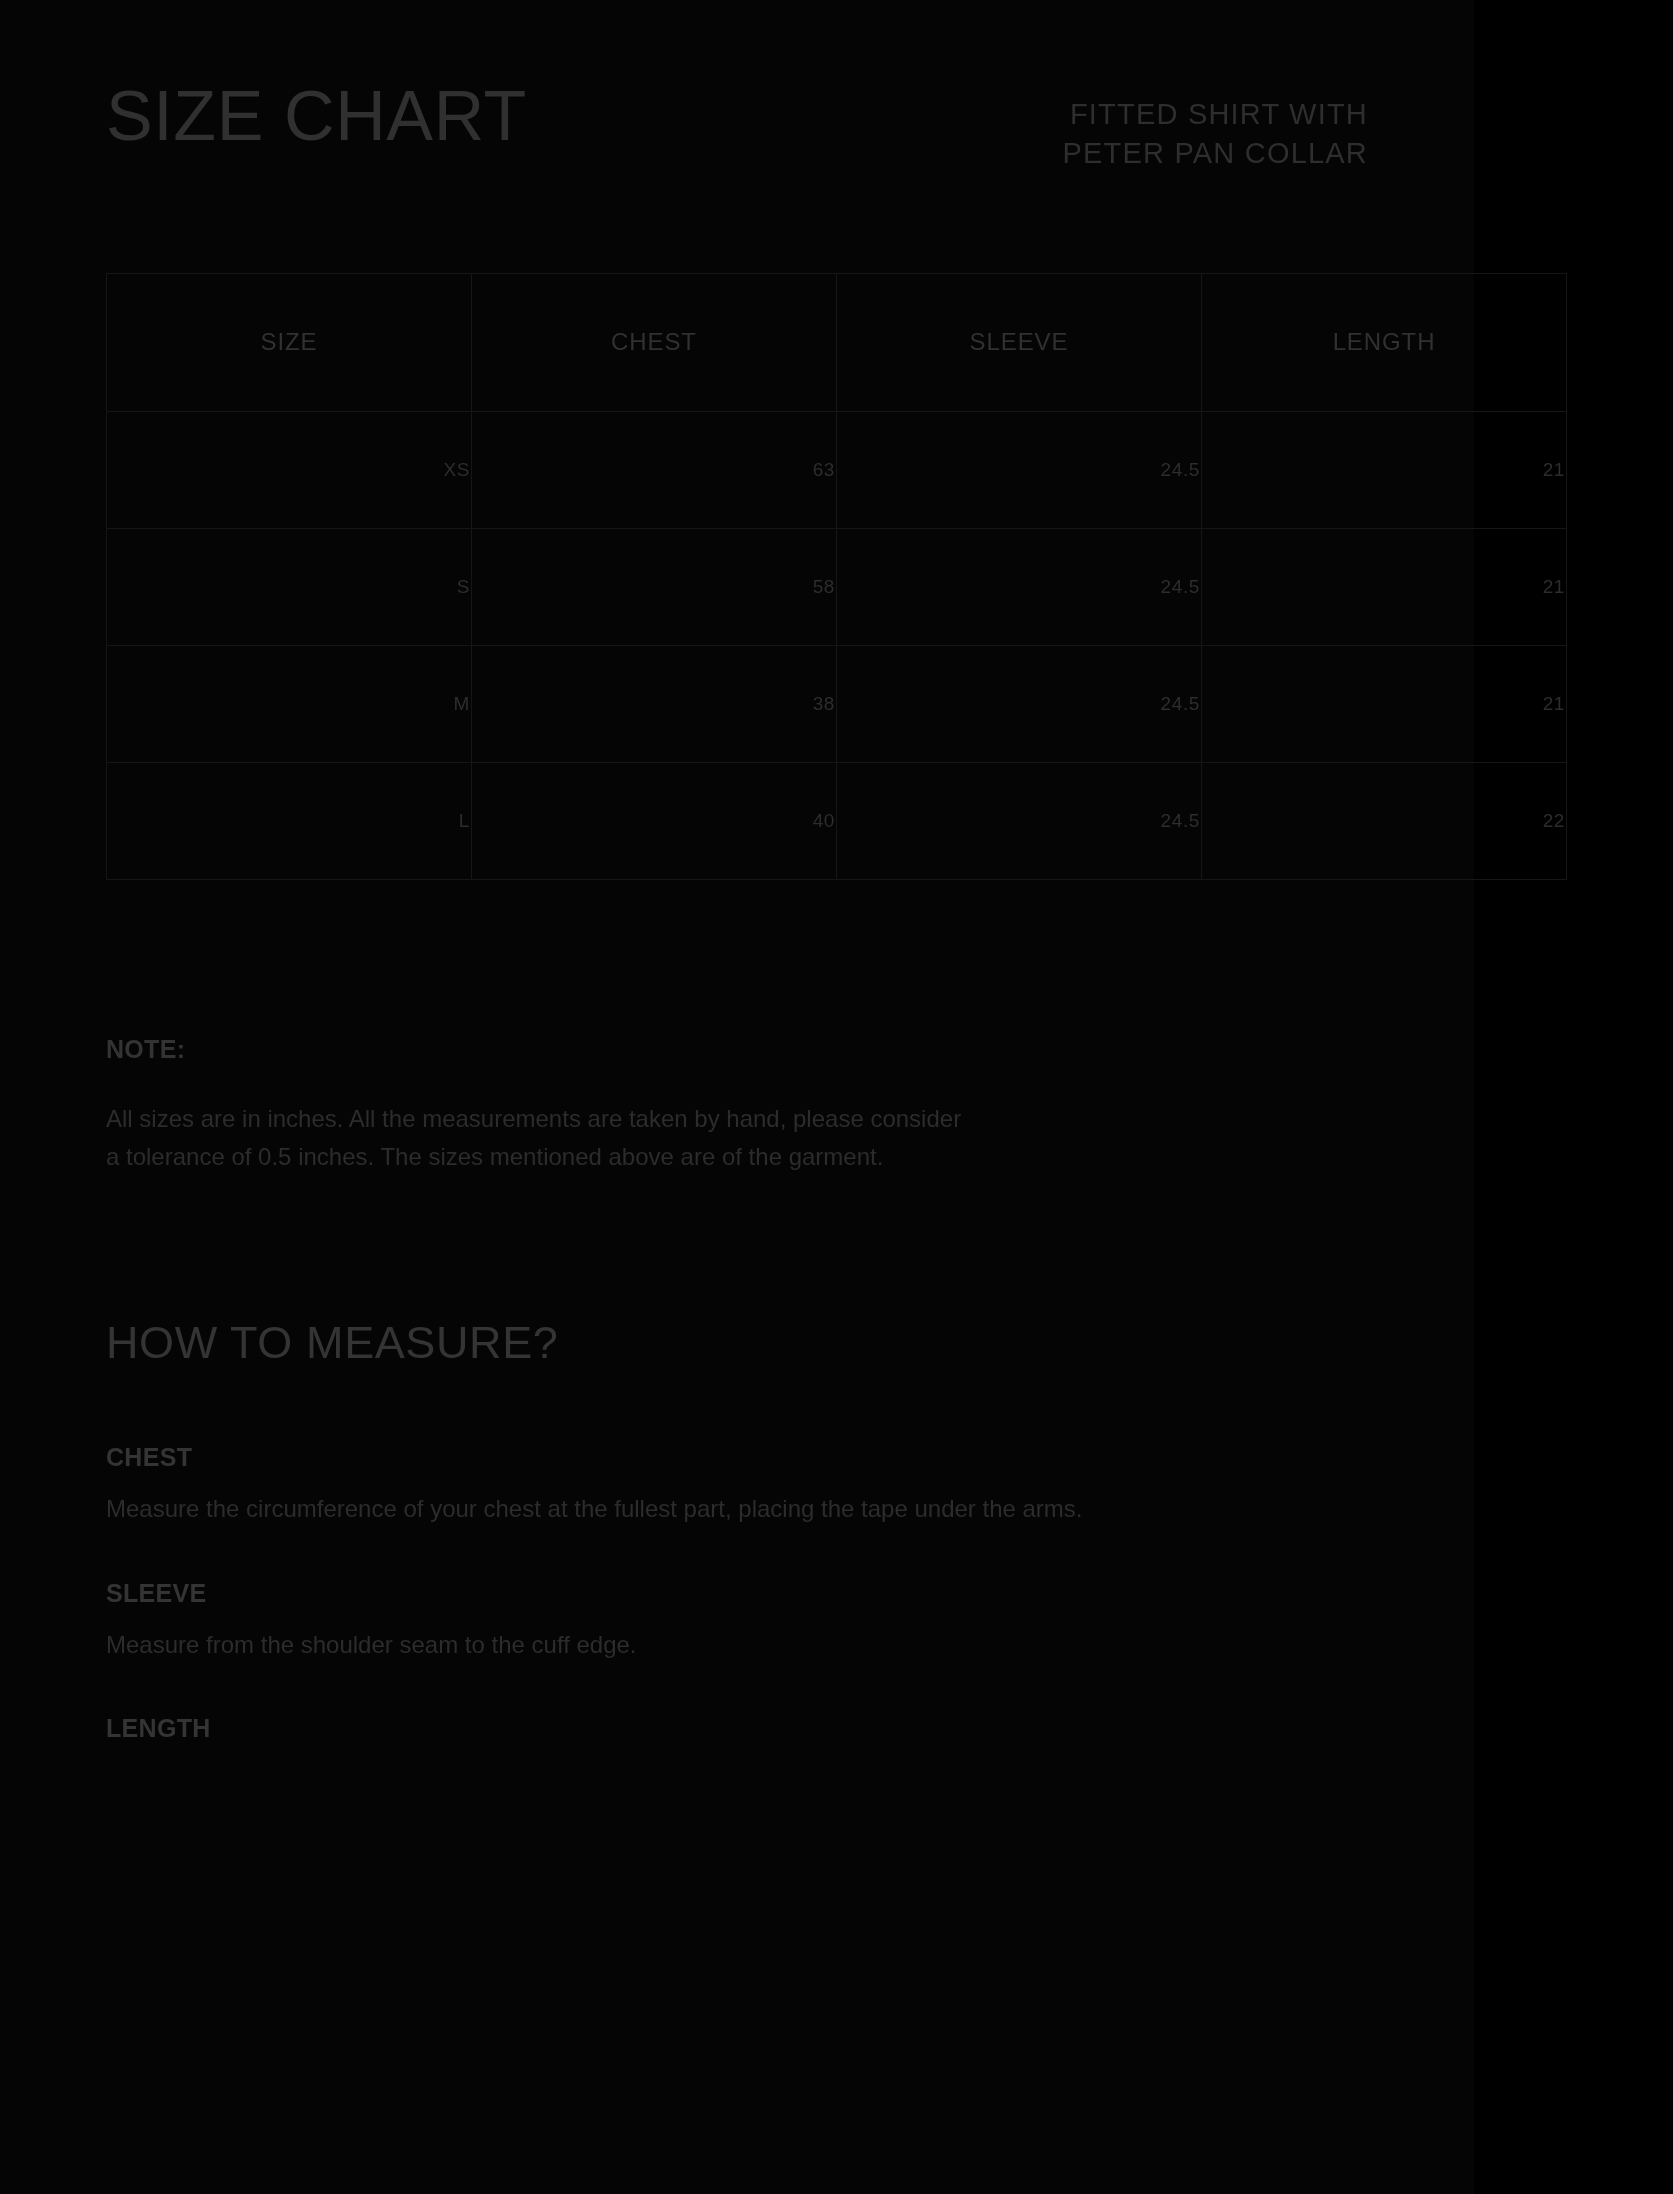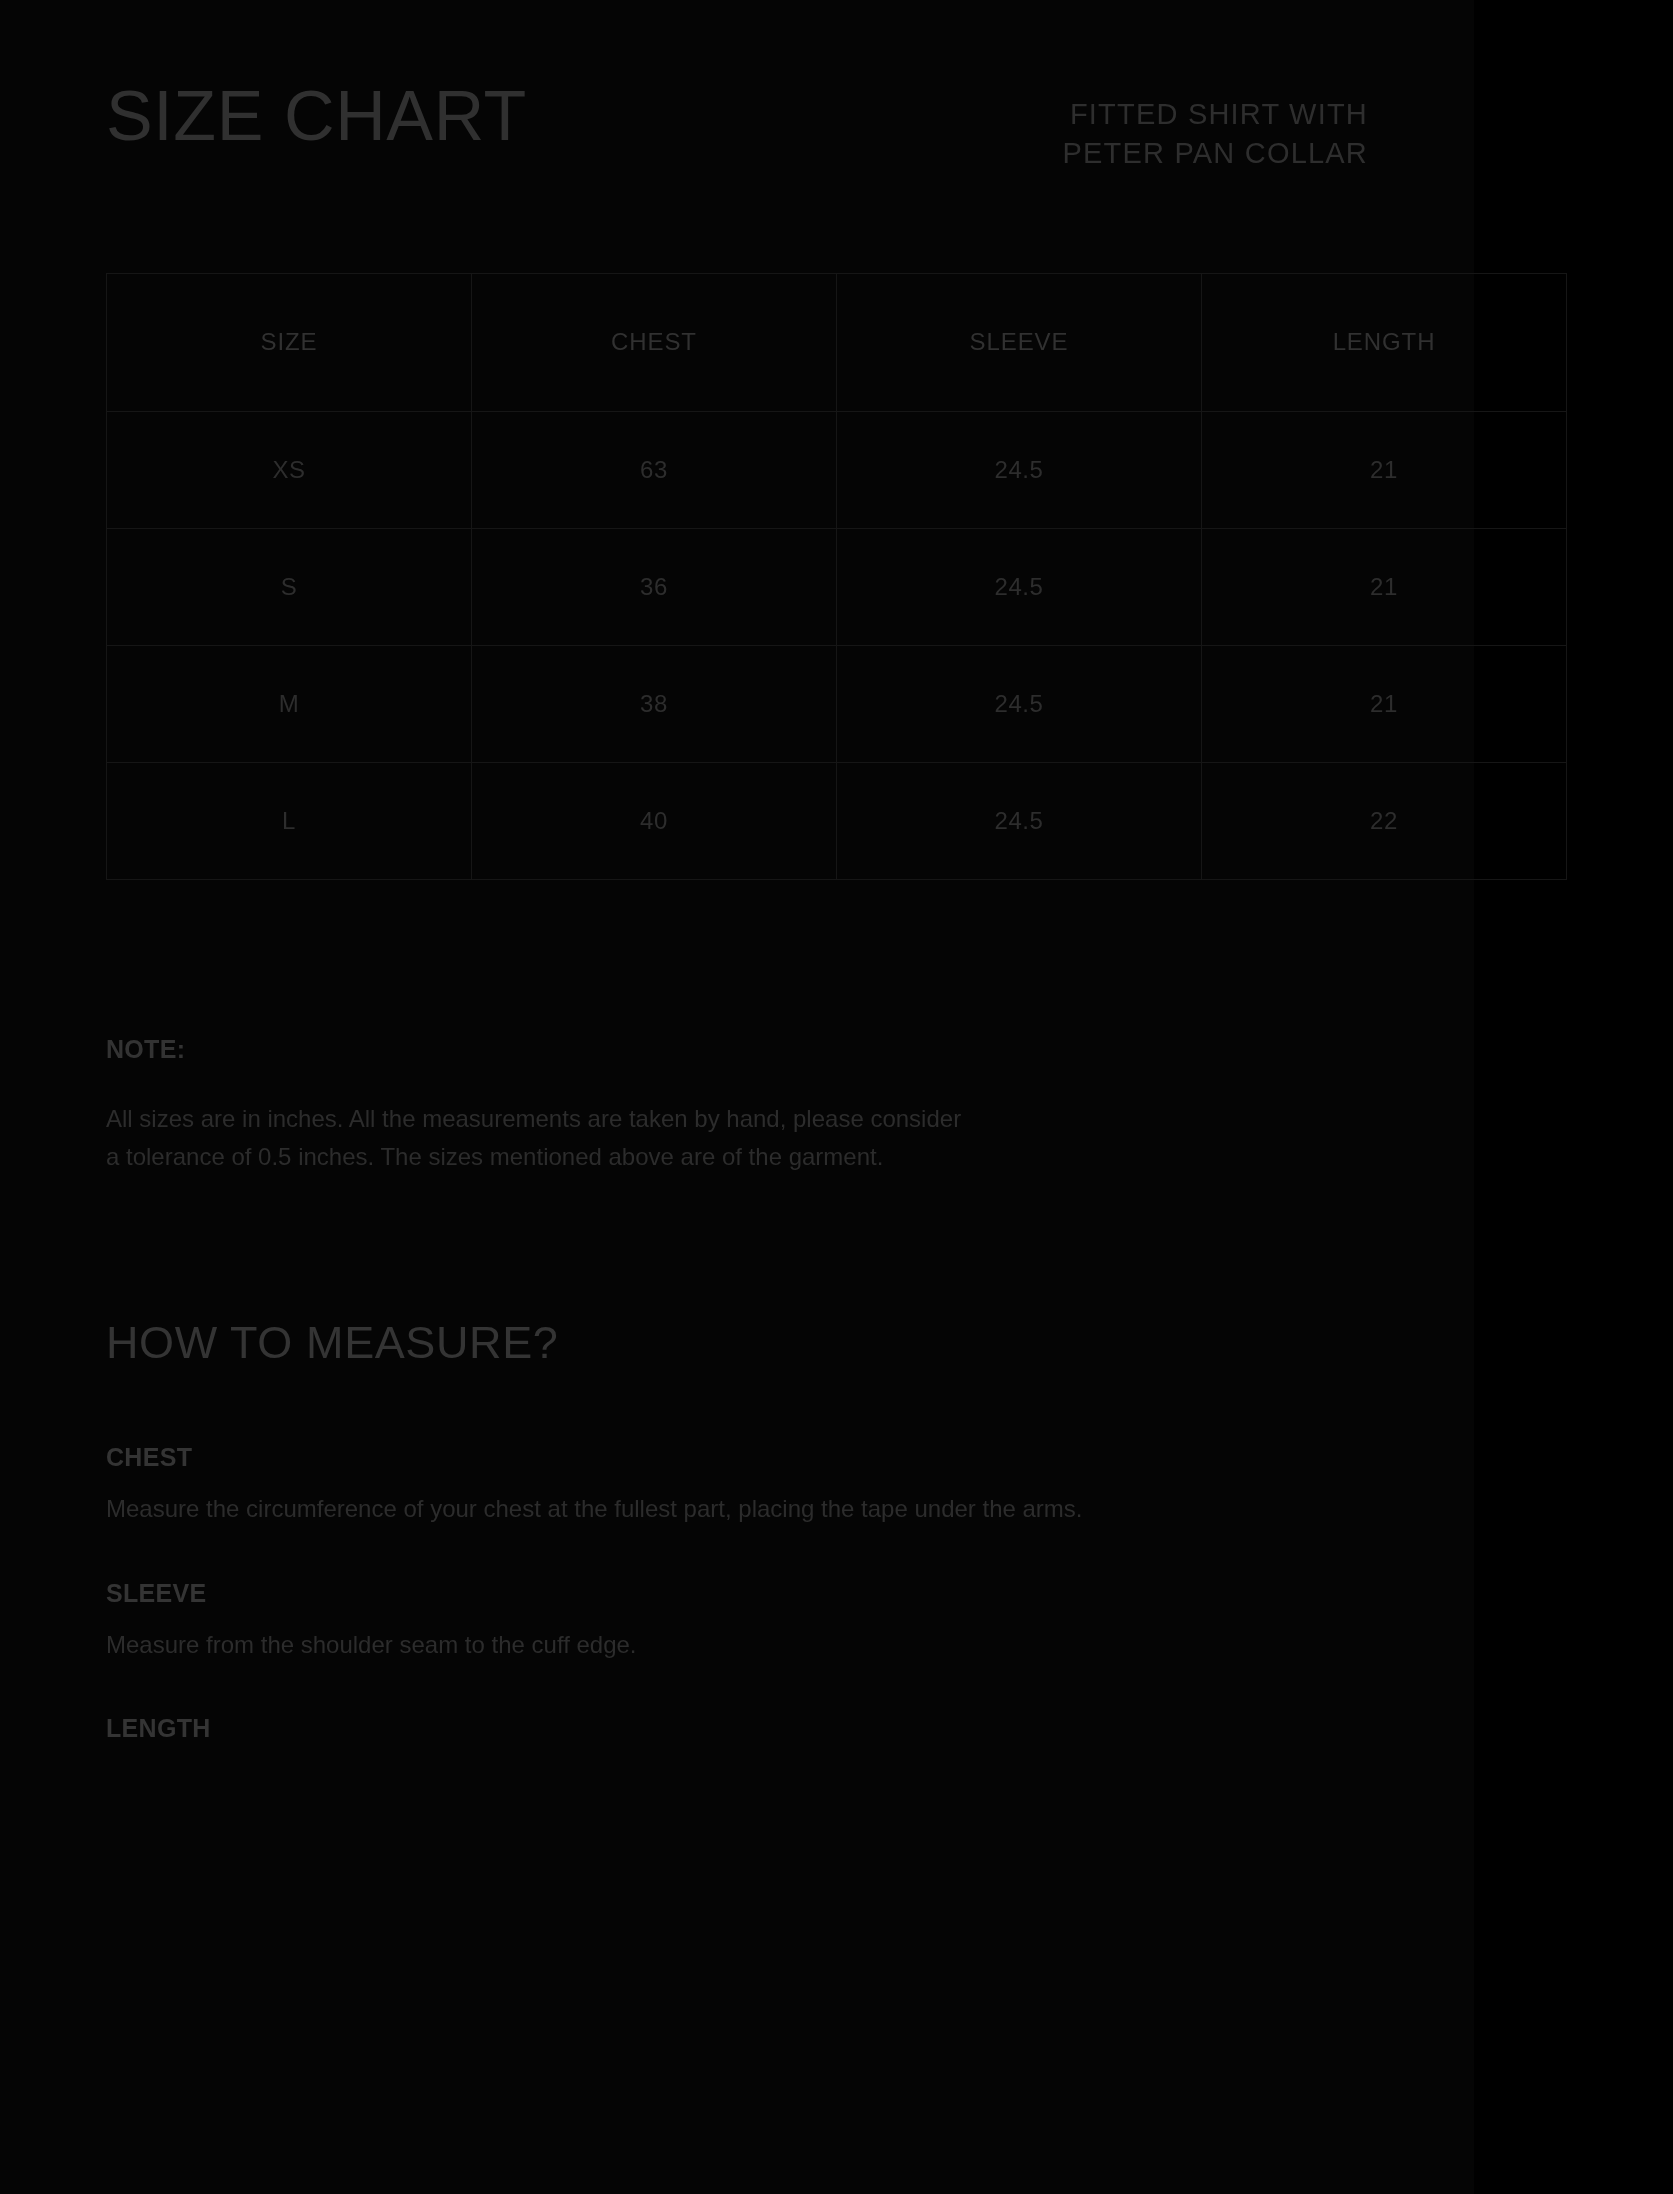--- a/index.html
+++ b/index.html
@@ -66,23 +66,24 @@
     font-weight: 400;
   }
   table.size-table th {
     height: 135px;
     font-size: 24px;
     letter-spacing: 0.9px;
     color: #313131;
   }
   table.size-table td {
     height: 114px;
-    font-size: 24px;
+    font-size: 19px;
     letter-spacing: 0.6px;
     color: #2d2d2d;
+    text-align: right;
   }
 
   
   .note-block { margin-top: 155px; }
   .note-title {
     font-size: 25px;
     font-weight: 700;
     color: #333333;
     letter-spacing: 0.3px;
     margin: 0 0 36px 0;
@@ -142,21 +143,21 @@
       </thead>
       <tbody>
         <tr>
           <td>XS</td>
           <td>63</td>
           <td>24.5</td>
           <td>21</td>
         </tr>
         <tr>
           <td>S</td>
-          <td>36</td>
+          <td>58</td>
           <td>24.5</td>
           <td>21</td>
         </tr>
         <tr>
           <td>M</td>
           <td>38</td>
           <td>24.5</td>
           <td>21</td>
         </tr>
         <tr>

